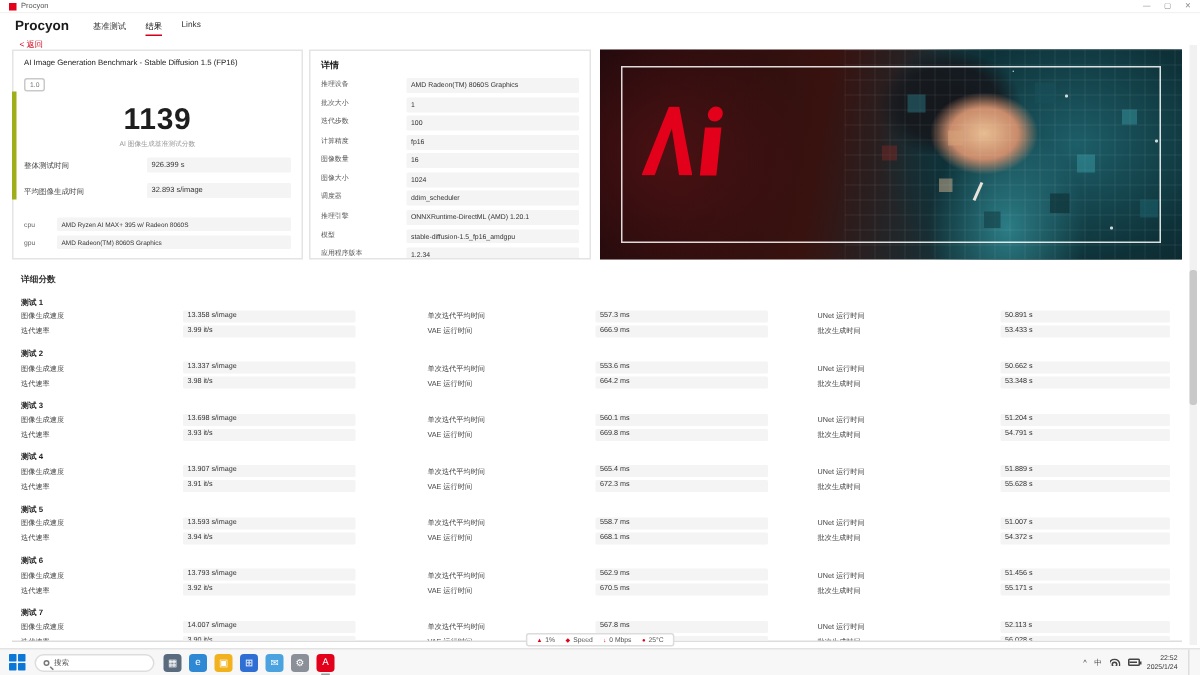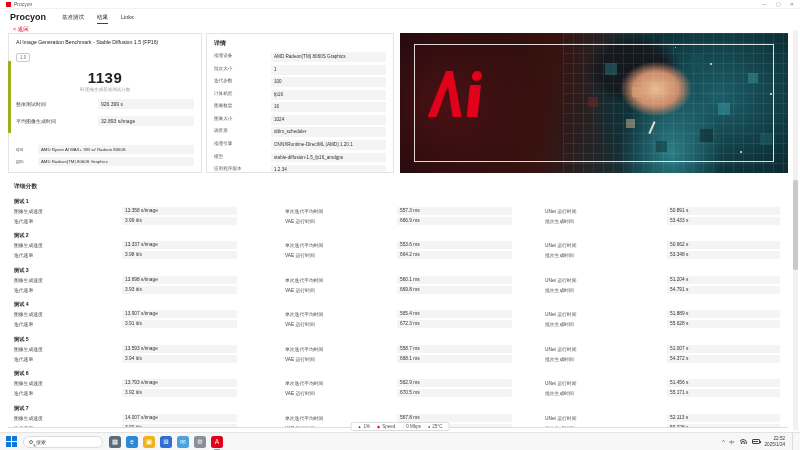--- a/index.html
+++ b/index.html
@@ -22,21 +22,21 @@
   .tab.active:after{content:"";position:absolute;left:0;right:0;bottom:1px;height:1.5px;background:#d0021b}
   .back-link{position:absolute;top:26px;left:13px;font-size:5.5px;color:#d0021b;cursor:pointer}
 
   
   .card{position:absolute;background:#fff;border:1px solid #e4e4e4}
   #summary-card{left:8px;top:33px;width:194px;height:140px;padding:5px 7px}
   .bench-title{font-size:5.2px;color:#222}
   .version-chip{display:inline-block;margin-top:3px;border:1px solid #c9c9c9;border-radius:2px;padding:1px 3px;font-size:4.5px;color:#777}
   .accent-bar{position:absolute;left:-1px;top:27px;width:3px;height:72px;background:#9fae1b}
   .score-wrap{text-align:center;margin-top:6px}
-  .score{font-size:15px;font-weight:bold;color:#1e1e1e;letter-spacing:.5px}
+  .score{font-size:20px;font-weight:bold;color:#1e1e1e;letter-spacing:.5px}
   .score-caption{font-size:4.5px;color:#9a9a9a;margin-top:1px}
   .metric-row{display:flex;align-items:center;margin-top:7px}
   .metric-label{font-size:5px;color:#444;flex:1}
   .field{background:#f4f4f4;font-size:5px;color:#333;padding:2px 3px;border-radius:1px}
   .metric-row .field{width:96px;flex:none}
   .hw-rows{position:absolute;left:7px;right:7px;bottom:6px}
   .hw-row{display:flex;align-items:center;margin-top:3px;gap:4px}
   .hw-label{font-size:4.5px;color:#666;width:18px;flex:none}
   .hw-row .field{flex:1;font-size:4.3px;white-space:nowrap;overflow:hidden}
 

